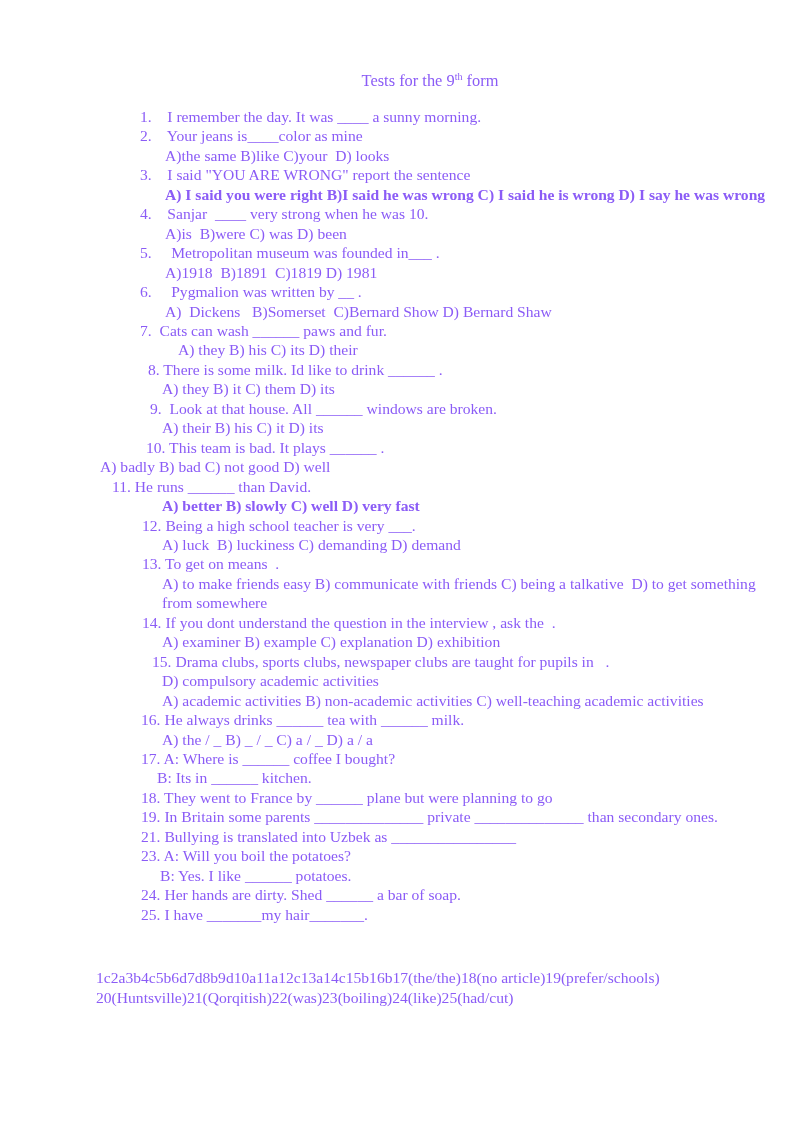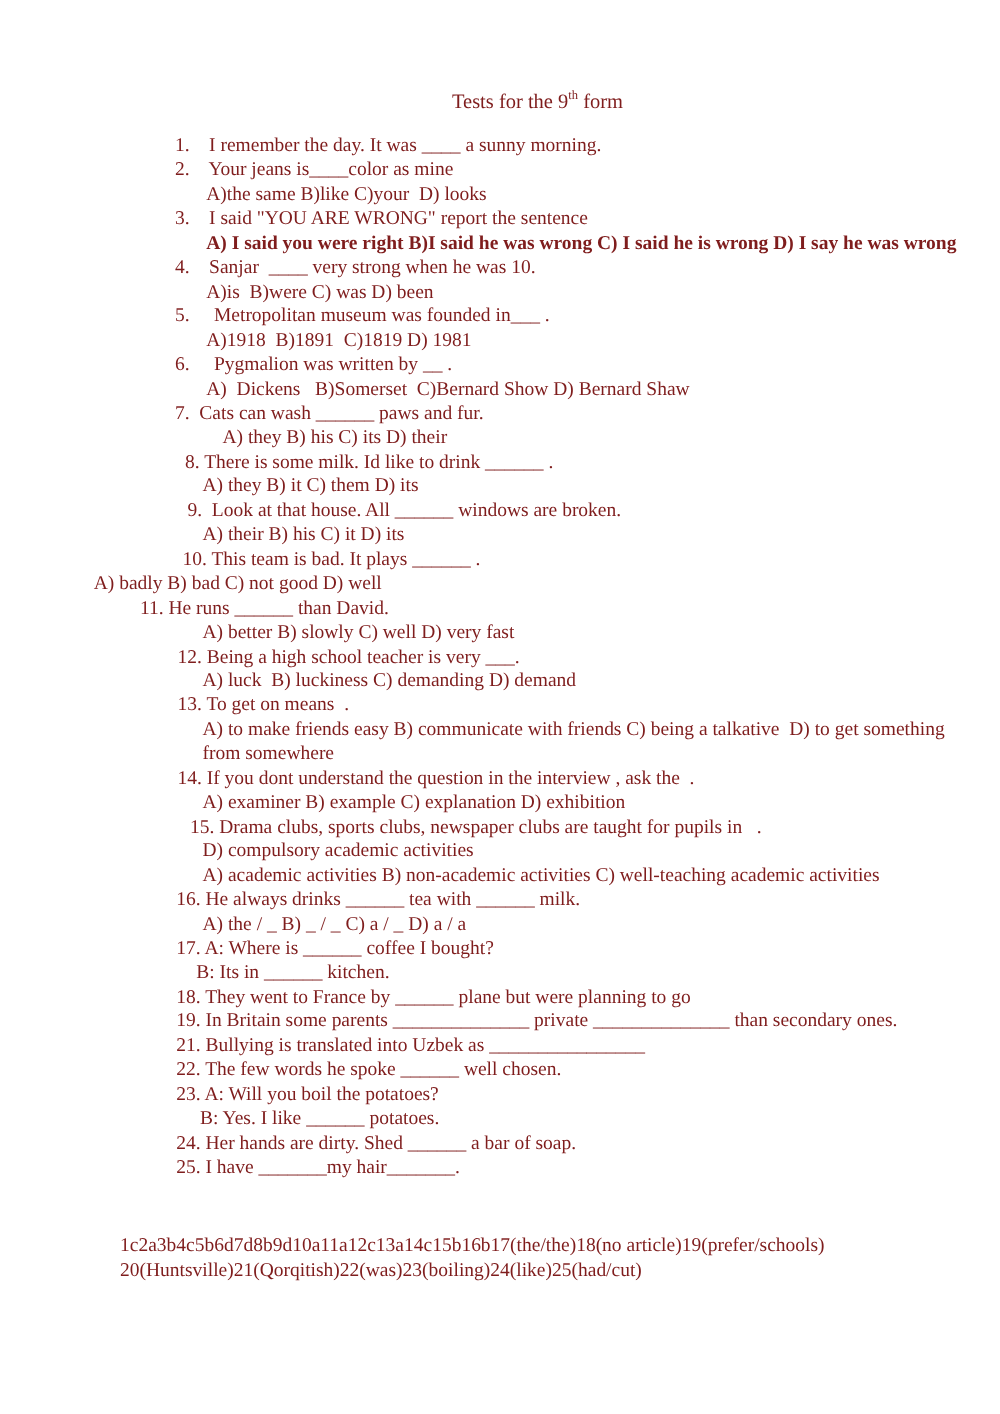--- a/index.html
+++ b/index.html
@@ -2,21 +2,21 @@
 <html><head>
 <meta charset="utf-8">
 <style>
   html, body { margin: 0; padding: 0; background: #ffffff; }
   .page {
     position: relative;
     width: 800px;
     height: 1131px;
     background: #ffffff;
     font-family: "Liberation Serif", serif;
-    color: #7f1d1d;
+    color: #8b5cf6;
     font-size: 15.6px;
     overflow: hidden;
     box-sizing: border-box;
   }
   .title-wrap {
     padding-top: 71px;
     padding-left: 60px;
     text-align: center;
     font-size: 16.4px;
     line-height: 20px;
@@ -82,25 +82,25 @@
       <div class="doc-line" style="padding-left: 148px;">8. There is some milk. Id like to drink ______ .</div>
 
       <div class="doc-line" style="padding-left: 162px;">A) they B) it C) them D) its</div>
 
       <div class="doc-line" style="padding-left: 150px;">9.  Look at that house. All ______ windows are broken.</div>
 
       <div class="doc-line" style="padding-left: 162px;">A) their B) his C) it D) its</div>
 
       <div class="doc-line" style="padding-left: 146px;">10. This team is bad. It plays ______ .</div>
 
-      <div class="doc-line" style="padding-left: 75px;">A) badly B) bad C) not good D) well</div>
+      <div class="doc-line" style="padding-left: 100px;">A) badly B) bad C) not good D) well</div>
 
       <div class="doc-line" style="padding-left: 112px;">11. He runs ______ than David.</div>
 
-      <div class="doc-line" style="padding-left: 162px;">A) better B) slowly C) well D) very fast</div>
+      <div class="doc-line" style="padding-left: 162px; font-weight: bold;">A) better B) slowly C) well D) very fast</div>
 
       <div class="doc-line" style="padding-left: 142px;">12. Being a high school teacher is very ___.</div>
 
       <div class="doc-line" style="padding-left: 162px;">A) luck  B) luckiness C) demanding D) demand</div>
 
       <div class="doc-line" style="padding-left: 142px;">13. To get on means  .</div>
 
       <div class="doc-line" style="padding-left: 162px;">A) to make friends easy B) communicate with friends C) being a talkative  D) to get something</div>
 
       <div class="doc-line" style="padding-left: 162px;">from somewhere</div>
@@ -123,21 +123,20 @@
 
       <div class="doc-line" style="padding-left: 157px;">B: Its in ______ kitchen.</div>
 
       <div class="doc-line" style="padding-left: 141px;">18. They went to France by ______ plane but were planning to go</div>
 
       <div class="doc-line" style="padding-left: 141px;">19. In Britain some parents ______________ private ______________ than secondary ones.</div>
 
 
       <div class="doc-line" style="padding-left: 141px;">21. Bullying is translated into Uzbek as ________________</div>
 
-      <div class="doc-line" style="padding-left: 141px;">22. The few words he spoke ______ well chosen.</div>
 
       <div class="doc-line" style="padding-left: 141px;">23. A: Will you boil the potatoes?</div>
 
       <div class="doc-line" style="padding-left: 160px;">B: Yes. I like ______ potatoes.</div>
 
       <div class="doc-line" style="padding-left: 141px;">24. Her hands are dirty. Shed ______ a bar of soap.</div>
 
       <div class="doc-line" style="padding-left: 141px;">25. I have _______my hair_______.</div>
     </div>
 

